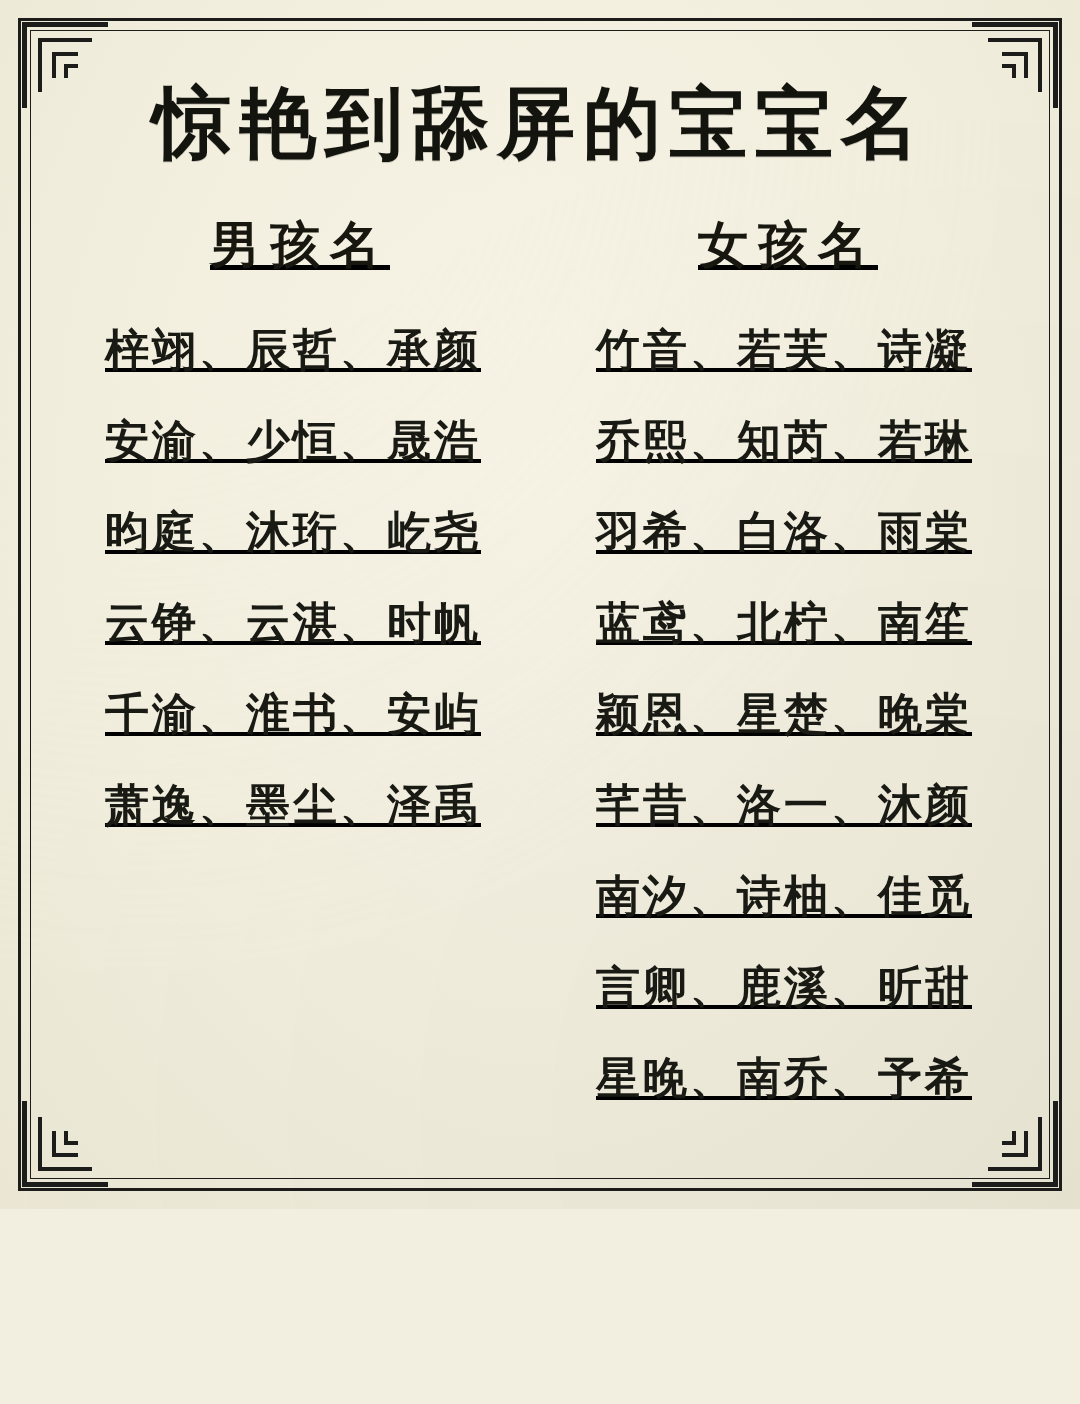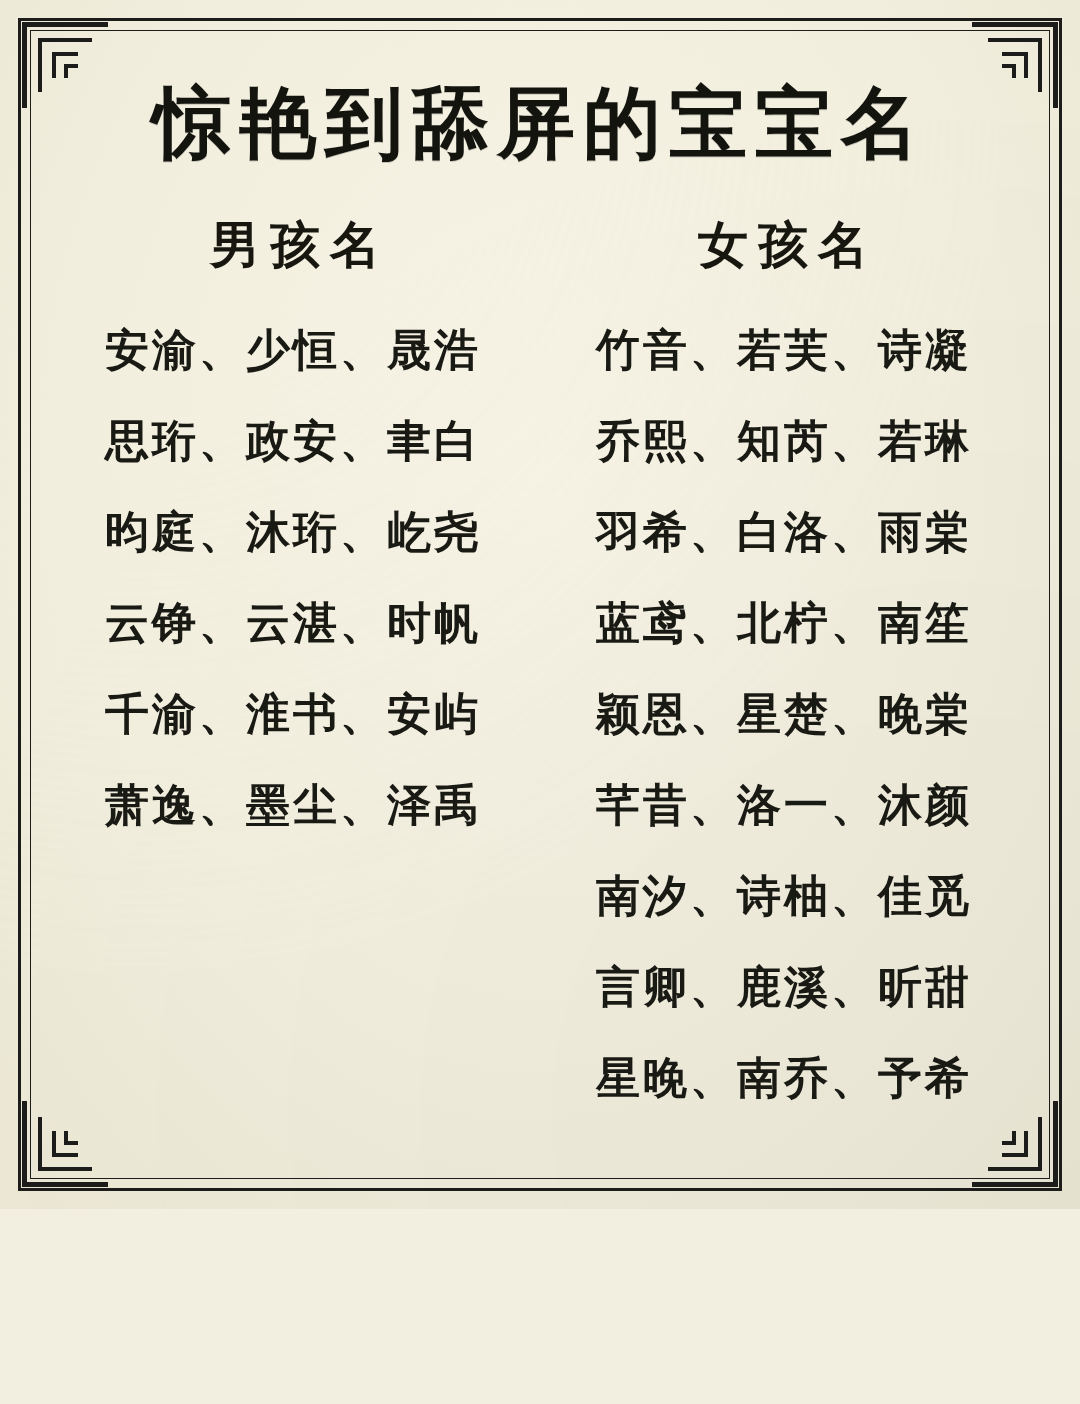--- a/index.html
+++ b/index.html
@@ -91,20 +91,21 @@
     text-shadow: 0 1px 0 rgba(0,0,0,0.18);
   }
 
   .columns {
     display: flex;
     margin-top: 44px;
   }
   .col {
     flex: 1 1 50%;
     text-align: center;
+    text-decoration: underline;
   }
   .col-head {
     font-size: 50px;
     letter-spacing: 10px;
     color: #17170f;
     font-weight: 700;
     padding-bottom: 10px;
   }
   .col-head.boys { padding-left: 8px; }
   .col-head.girls { padding-left: 8px; text-align: center; }
@@ -181,22 +182,22 @@
   </div>
 
   <div class="content">
 
     <div class="title">惊艳到舔屏的宝宝名</div>
 
     <div class="columns">
 
       <div class="col boys">
         <div class="col-head boys">男孩名</div>
+        <div class="name-row">梓翊、辰哲、承颜</div>
         <div class="name-row">安渝、少恒、晟浩</div>
-        <div class="name-row">思珩、政安、聿白</div>
         <div class="name-row">昀庭、沐珩、屹尧</div>
         <div class="name-row">云铮、云湛、时帆</div>
         <div class="name-row">千渝、淮书、安屿</div>
         <div class="name-row">萧逸、墨尘、泽禹</div>
       </div>
 
       <div class="col girls">
         <div class="col-head girls">女孩名</div>
         <div class="name-row">竹音、若芙、诗凝</div>
         <div class="name-row">乔熙、知芮、若琳</div>

